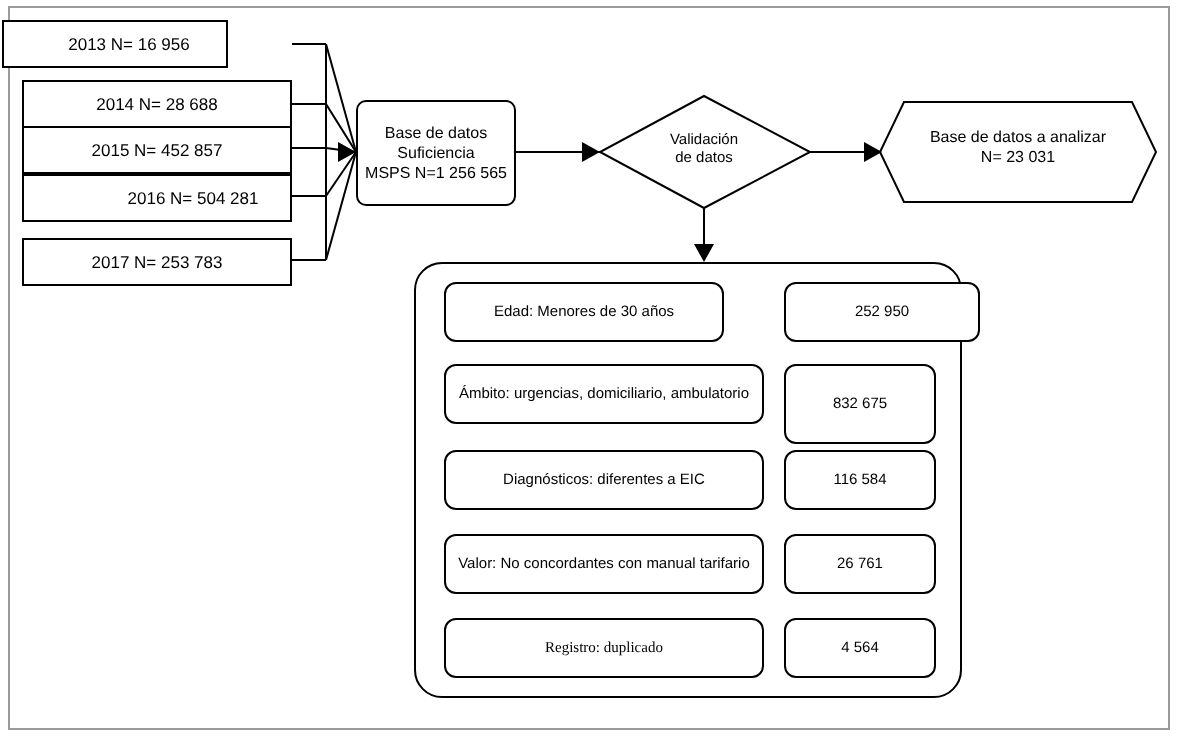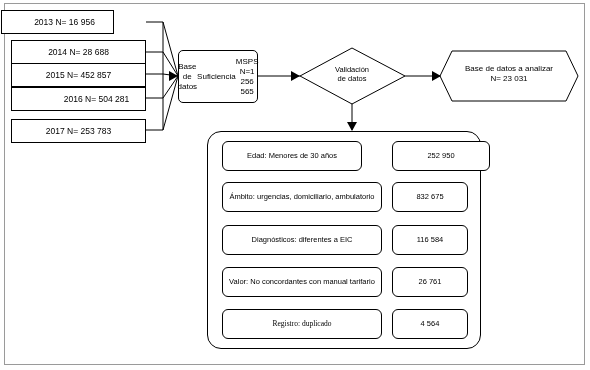--- a/index.html
+++ b/index.html
@@ -139,21 +139,21 @@
   <div class="node year-box" style="left:11px; top:63px; width:135px; height:24px;">
     <span>2015 N= 452 857</span>
   </div>
   <div class="node year-box" style="left:11px; top:87px; width:135px; height:24px;padding-left:38px;">
     <span>2016 N= 504 281</span>
   </div>
   <div class="node year-box" style="left:11px; top:119px; width:135px; height:24px;">
     <span>2017 N= 253 783</span>
   </div>
 
-  <div class="node db-box" style="left:178px; top:50px; width:80px; height:53px; ">
+  <div class="node db-box" style="left:178px; top:50px; width:80px; height:53px; flex-direction:column;">
     <span>Base de datos</span>
     <span>Suficiencia</span>
     <span>MSPS N=1 256 565</span>
   </div>
 
   <div class="dia-text" style="left:312px; top:65px; width:80px;">
     <div>Validación</div>
     <div>de datos</div>
   </div>
 
@@ -167,21 +167,21 @@
   <div class="node excl-label" style="left:222px; top:141px; width:140px; height:30px;">
     <span>Edad: Menores de 30 años</span>
   </div>
   <div class="node excl-value" style="left:392px; top:141px; width:98px; height:30px;">
     <span>252 950</span>
   </div>
 
   <div class="node excl-label" style="left:222px; top:182px; width:160px; height:30px;">
     <span>Ámbito: urgencias, domiciliario, ambulatorio</span>
   </div>
-  <div class="node excl-value" style="left:392px; top:182px; width:76px; height:30px;">
+  <div class="node excl-value" style="left:392px; top:182px; width:76px; height:40px;">
     <span>832 675</span>
   </div>
 
   <div class="node excl-label" style="left:222px; top:225px; width:160px; height:30px;">
     <span>Diagnósticos: diferentes a EIC</span>
   </div>
   <div class="node excl-value" style="left:392px; top:225px; width:76px; height:30px;">
     <span>116 584</span>
   </div>
 

